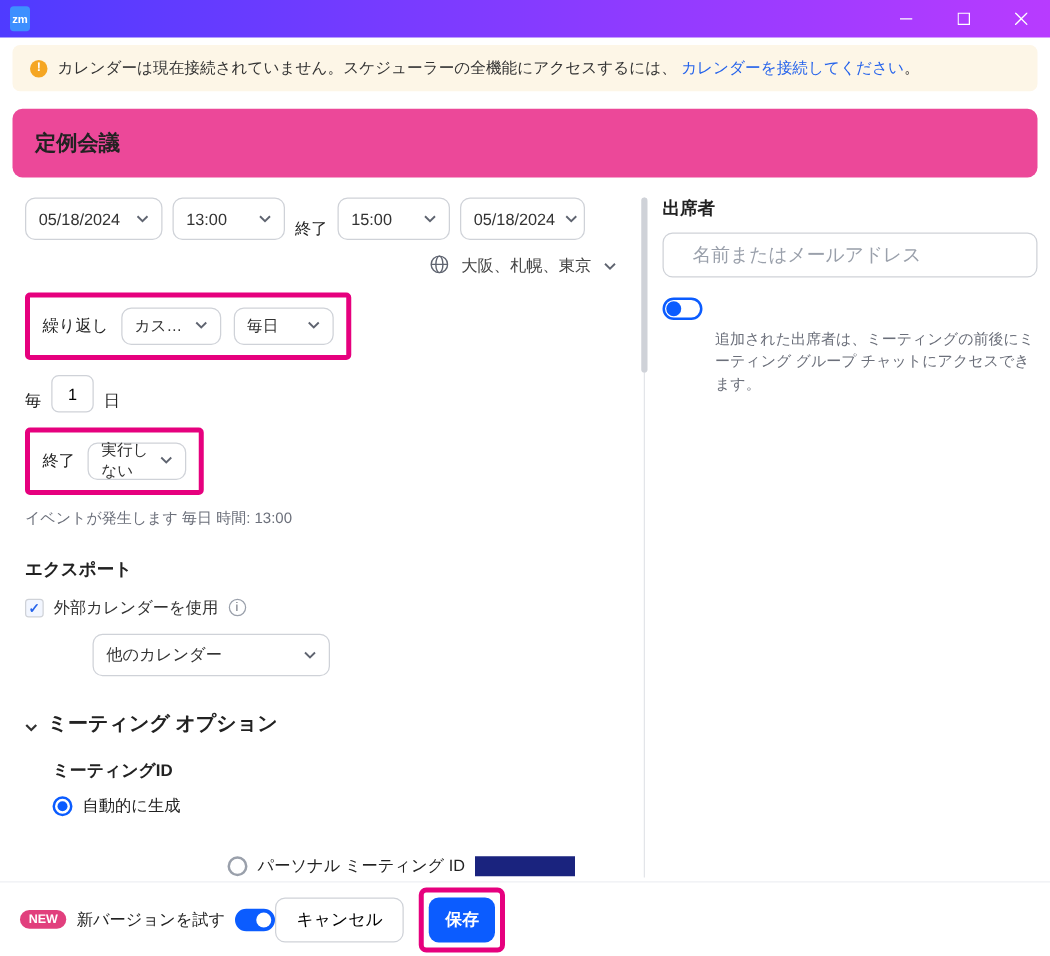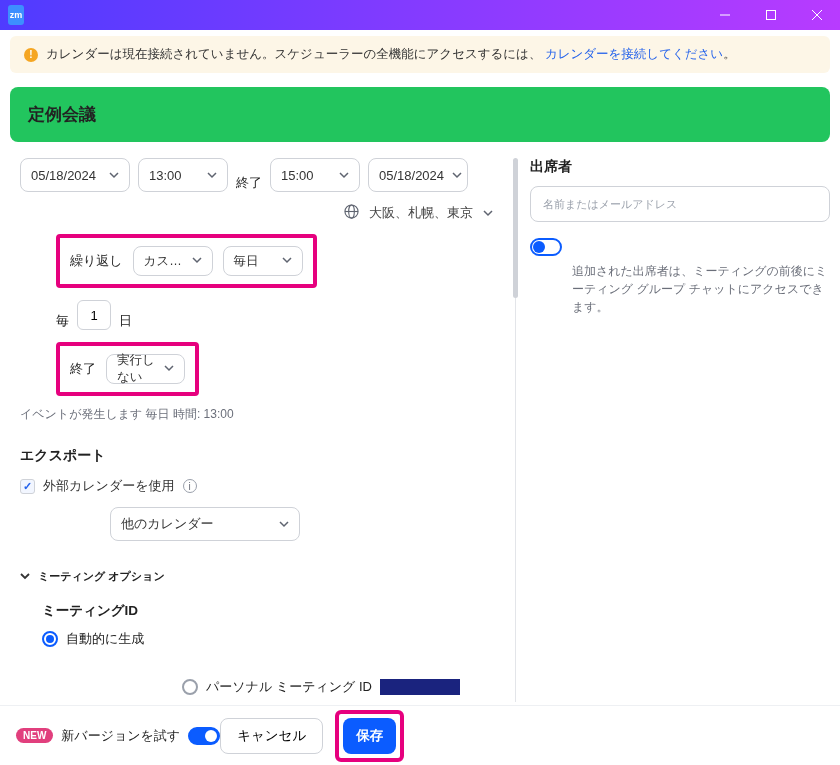--- a/index.html
+++ b/index.html
@@ -8,21 +8,21 @@
 .titlebar-left { display: flex; align-items: center; gap: 6px; }
 .app-icon { width: 16px; height: 20px; background: #3d8fff; border-radius: 3px; display: inline-flex; align-items: center; justify-content: center; color: #fff; font-size: 9px; font-weight: bold; }
 .titlebar-right { display: flex; }
 .win-btn { width: 46px; height: 30px; display: flex; align-items: center; justify-content: center; color: #fff; cursor: pointer; }
 .win-btn svg { width: 10px; height: 10px; stroke: #fff; stroke-width: 1; fill: none; }
 
 .banner { margin: 6px 10px 0 10px; background: #fdf6e7; border-radius: 6px; padding: 10px 14px; display: flex; align-items: center; gap: 8px; font-size: 12.5px; color: #333; }
 .banner-icon { width: 14px; height: 14px; border-radius: 50%; background: #f5a623; color: #fff; font-size: 10px; display: inline-flex; align-items: center; justify-content: center; font-weight: bold; }
 .banner a { color: #2563eb; text-decoration: none; }
 
-.header { margin: 14px 10px 0 10px; background: #22c55e; border-radius: 8px; padding: 16px 18px; }
+.header { margin: 14px 10px 0 10px; background: #ec4899; border-radius: 8px; padding: 16px 18px; }
 .header-title { font-size: 17px; font-weight: 600; color: #222; }
 
 .content { display: flex; padding: 16px 10px 0 20px; gap: 10px; height: 560px; }
 .col-left { flex: 1 1 480px; min-width: 0; }
 .divider { width: 1px; background: #e3e5e9; margin: 0 4px; position: relative; }
 .divider::after { content:""; position:absolute; left:-2px; top:0; width:5px; height:140px; background:#cfd2d8; border-radius:3px; }
 .col-right { flex: 0 0 300px; }
 
 .row { display: flex; align-items: flex-end; gap: 8px; flex-wrap: wrap; }
 .select { height: 34px; border: 1px solid #cfd2d8; border-radius: 8px; background: #fff; display: inline-flex; align-items: center; padding: 0 10px; gap: 8px; color: #333; cursor: pointer; font-size: 13px; }
@@ -50,37 +50,37 @@
 
 .subsection-title { font-size: 13.5px; font-weight: 600; margin: 18px 0 10px 0; }
 .radio-row { display: flex; align-items: center; gap: 30px; flex-wrap: wrap; }
 .radio { display: inline-flex; align-items: center; gap: 8px; font-size: 13px; cursor: pointer; }
 .radio-dot { width: 16px; height: 16px; border: 2px solid #9aa0ab; border-radius: 50%; display: inline-flex; align-items: center; justify-content: center; }
 .radio-dot.on { border-color: #0b5cff; }
 .radio-dot.on::after { content: ""; width: 8px; height: 8px; border-radius: 50%; background: #0b5cff; }
 .redact { width: 80px; height: 16px; background: #1a237e; display: inline-block; }
 
 .col-right .field-title { font-size: 14px; font-weight: 600; margin-bottom: 10px; }
-.text-input { width: 100%; height: 36px; border: 1px solid #cfd2d8; border-radius: 8px; padding: 0 12px; font-size: 11px; color: #333; }
+.text-input { width: 100%; height: 36px; border: 1px solid #cfd2d8; border-radius: 8px; padding: 0 23px; font-size: 15px; color: #333; }
 .text-input::placeholder { color: #9aa0ab; }
 
 .toggle-row { display: flex; align-items: flex-start; gap: 10px; margin-top: 16px; font-size: 13px; }
 .toggle { width: 32px; height: 18px; border-radius: 10px; background: #fff; border: 2px solid #0b5cff; position: relative; flex: 0 0 32px; cursor: pointer; }
 .toggle::after { content: ""; width: 12px; height: 12px; border-radius: 50%; background: #0b5cff; position: absolute; left: 1px; top: 1px; }
 .toggle.on { background: #0b5cff; border-color: #0b5cff; }
 .toggle.on::after { background: #fff; left: auto; right: 1px; }
 .sub-note { font-size: 12px; color: #6b6f7a; margin-top: 6px; margin-left: 42px; line-height: 1.5; }
 
 .footer { position: absolute; bottom: 0; left: 0; right: 0; height: 60px; display: flex; align-items: center; justify-content: flex-start; padding: 0 16px; background: #fff; border-top: 1px solid #eef0f3; }
 .footer-left { display: flex; align-items: center; gap: 8px; }
 .new-badge { background: #e13f7d; color: #fff; font-size: 10px; font-weight: 600; padding: 2px 7px; border-radius: 10px; }
 .footer-right { display: flex; align-items: center; gap: 12px; }
 .btn { height: 36px; border-radius: 8px; padding: 0 16px; font-size: 13.5px; cursor: pointer; border: 1px solid #cfd2d8; background: #fff; display: inline-flex; align-items: center; }
 .btn.primary { background: #0b5cff; color: #fff; border: none; font-weight: 600; padding: 0 13px; }
-.highlight-wrap { border: 4px solid #e6007e; border-radius: 6px; padding: 4px; } .mt12 { margin-top: 12px; margin-left: 36px; }
+.highlight-wrap { border: 4px solid #e6007e; border-radius: 6px; padding: 4px; } .mt12 { margin-top: 12px; }
 </style>
 </head>
 <body>
 
 <div class="titlebar">
   <div class="titlebar-left">
     <span class="app-icon">zm</span>
   </div>
   <div class="titlebar-right">
     <div class="win-btn">
@@ -207,21 +207,21 @@
         <span class="chev" style="margin-left:auto"><svg viewBox="0 0 10 10">
               <polyline points="1,3 5,7 9,3"></polyline>
             </svg></span>
       </div>
     </div>
 
     <div class="row" style="margin-top:28px;gap:8px">
       <span class="collapse-caret"><svg viewBox="0 0 10 10">
             <polyline points="1,3 5,7 9,3"></polyline>
           </svg></span>
-      <span class="label" style="font-weight:600;font-size:11px">ミーティング オプション</span>
+      <span class="label" style="font-weight:600;font-size:16px">ミーティング オプション</span>
     </div>
 
     <div style="padding-left:22px">
       <div class="subsection-title">ミーティングID</div>
       <div class="radio-row">
         <label class="radio">
           <span class="radio-dot on"></span>
           <span>自動的に生成</span>
         </label>
         <label class="radio" style="margin-left:140px">

